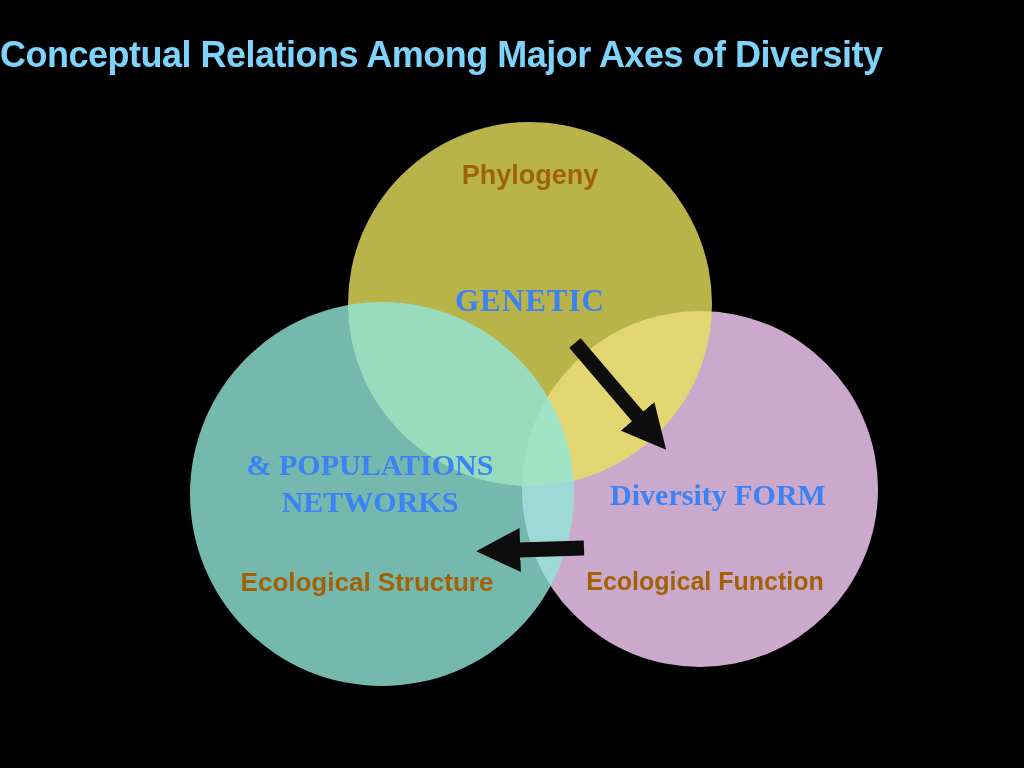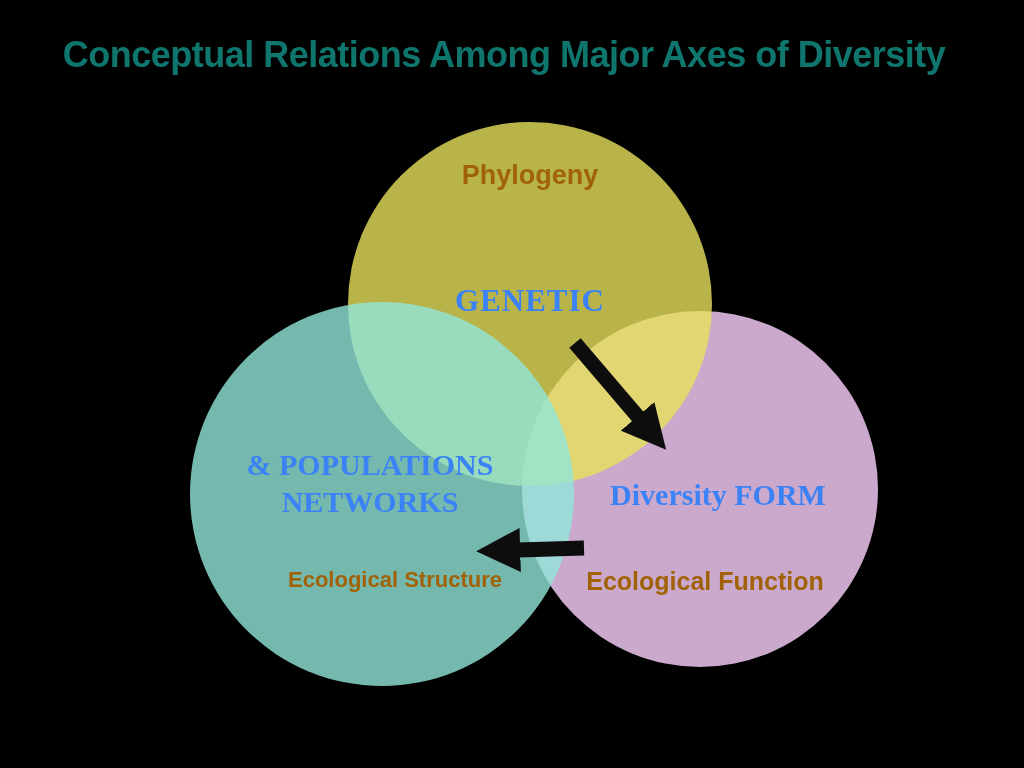--- a/index.html
+++ b/index.html
@@ -13,41 +13,41 @@
     height: 768px;
     background: #000000;
     overflow: hidden;
     font-family: "Liberation Sans", sans-serif;
   }
   .slide-title {
     position: absolute;
     top: 34px;
     left: 0;
     right: 16px;
-    text-align: center;
-    color: #0f766e;
+    text-align: left;
+    color: #7dd3fc;
     font-size: 36px;
     font-weight: bold;
     letter-spacing: -0.5px;
     white-space: nowrap;
   }
   .venn-svg {
     position: absolute;
     top: 0;
     left: 0;
   }
   .white-label {
     position: absolute;
     transform: translateX(-50%);
     color: #a16207;
     font-weight: bold;
     white-space: nowrap;
   }
   .phylogeny-label { left: 530px; top: 160px; font-size: 27px; }
-  .eco-structure-label { left: 367px; top: 567px; font-size: 22px; margin-left: 28px; }
+  .eco-structure-label { left: 367px; top: 567px; font-size: 26px; }
   .eco-function-label { left: 705px; top: 567px; font-size: 25px; }
   .axis-label {
     position: absolute;
     transform: translateX(-50%);
     color: #3b82f6;
     font-family: "Liberation Serif", serif;
     font-weight: bold;
     white-space: nowrap;
     text-align: center;
   }

